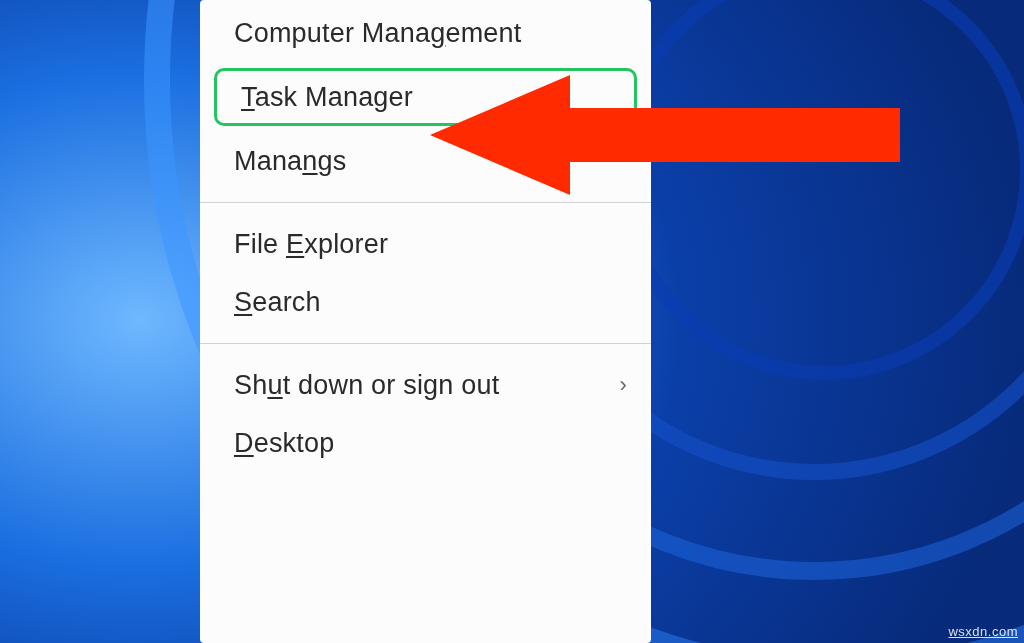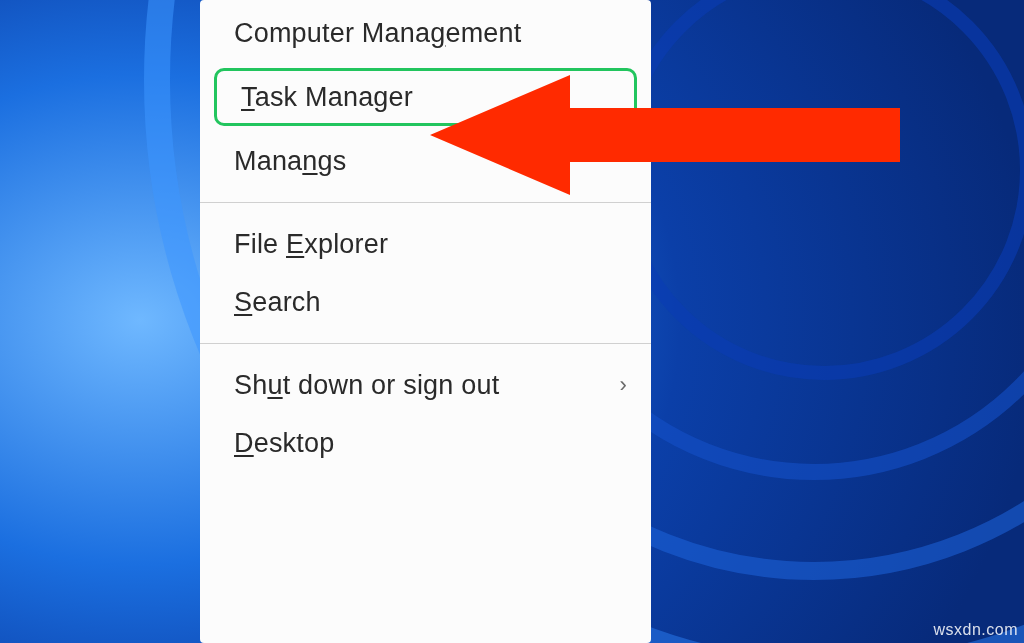--- a/index.html
+++ b/index.html
@@ -57,21 +57,21 @@
     right: 24px;
     top: 50%;
     transform: translateY(-50%);
     color: #6a6a6a;
     font-size: 22px;
   }
   .arrow {
     position: absolute;
     pointer-events: none;
   }
-  .watermark { position:absolute; right:6px; bottom:4px; font-size:16px; color:rgba(255,255,255,0.85); letter-spacing:0.5px; }
+  .watermark { position:absolute; right:6px; bottom:4px; font-size:13px; color:rgba(255,255,255,0.85); letter-spacing:0.5px;text-decoration:underline; }
 </style>
 </head>
 <body>
 
 <div class="swirl s1"></div>
 <div class="swirl s2"></div>
 <div class="swirl s3"></div>
 <div class="swirl s4"></div>
 <div class="swirl s5"></div>
 

